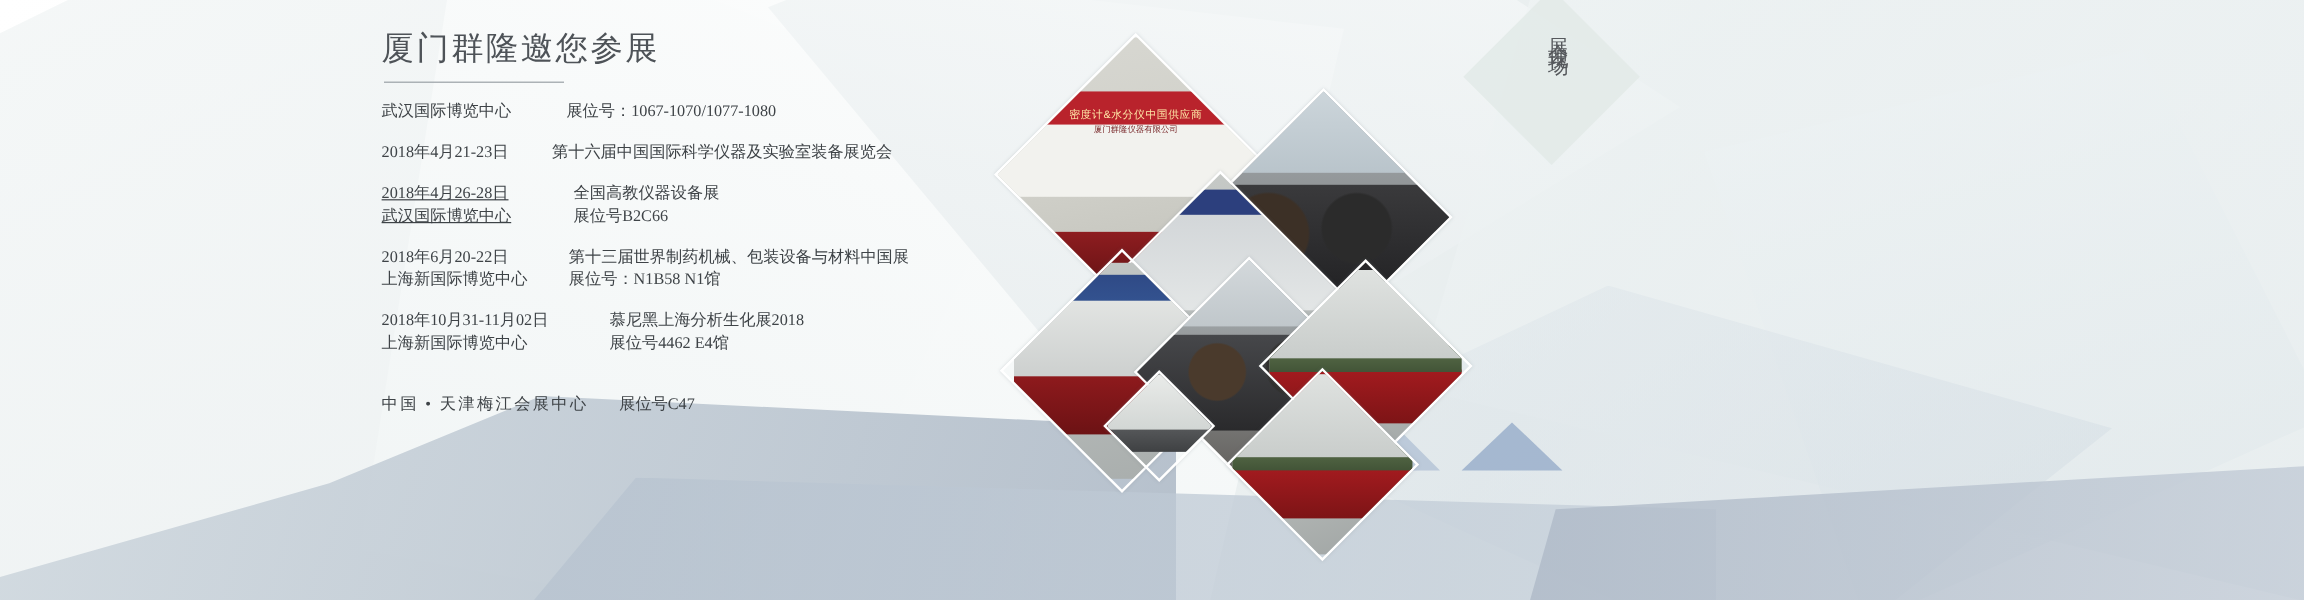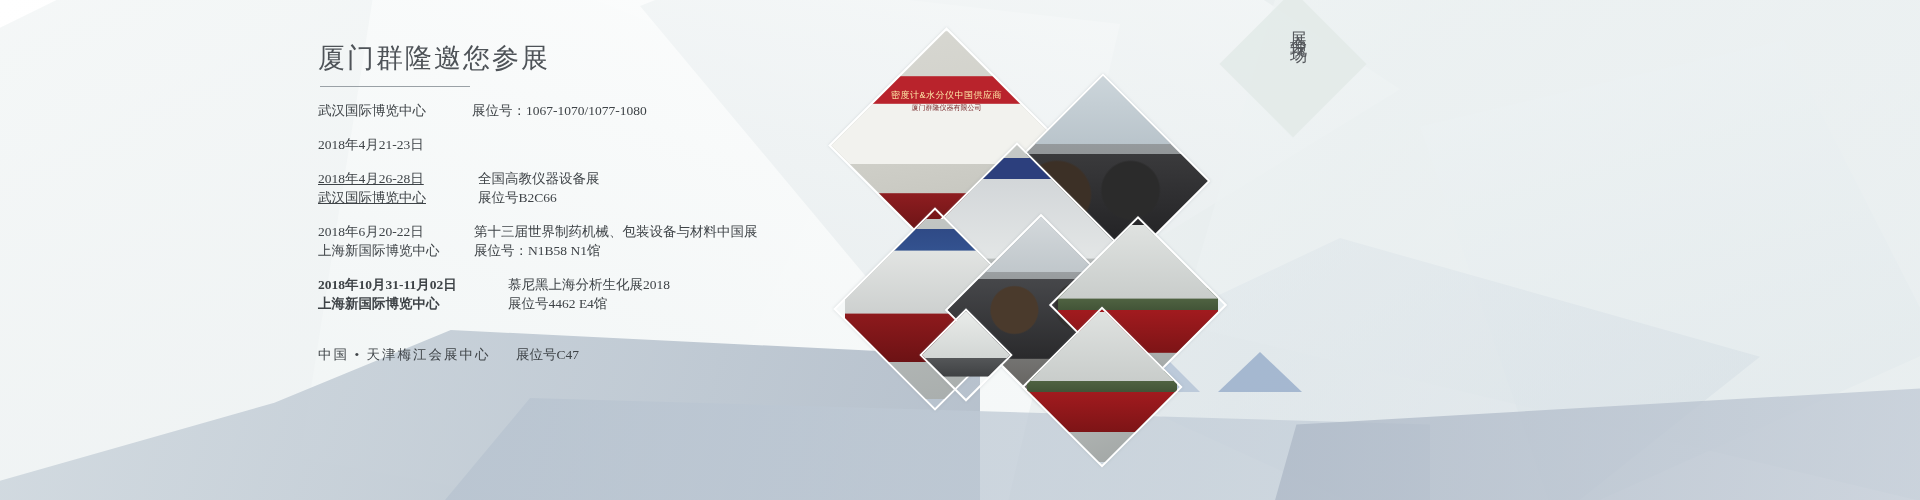--- a/index.html
+++ b/index.html
@@ -47,40 +47,40 @@
         border-left:56px solid transparent;border-right:56px solid transparent;
         border-bottom:52px solid rgba(139,162,196,.85);}
   #tri2{left:1218px;top:352px;width:0;height:0;
         border-left:42px solid transparent;border-right:42px solid transparent;
         border-bottom:40px solid rgba(150,171,201,.8);}
   #tri3{left:1140px;top:362px;width:0;height:0;
         border-left:30px solid transparent;border-right:30px solid transparent;
         border-bottom:30px solid rgba(163,181,206,.6);}
 
   
-  #textcol{position:absolute;left:318px;top:40px;width:560px;}
+  #textcol{position:absolute;left:318px;top:22px;width:560px;}
   #page-title{
     font-size:27px;letter-spacing:2px;color:#4e5358;
     font-family:"Liberation Serif","DejaVu Serif",serif;
     padding-bottom:8px;white-space:nowrap;
   }
   #title-rule{width:150px;height:1px;background:#9aa1a6;margin:2px 0 14px 2px;}
 
   .event{margin-bottom:15px;}
   .event .row{display:flex;align-items:baseline;white-space:nowrap;
               font-size:13.5px;color:#3e4347;line-height:19px;
               font-family:"Liberation Serif","DejaVu Serif",serif;}
   .event .c1{display:inline-block;min-width:0;}
   .event .gap{display:inline-block;}
   .event .c2{display:inline-block;}
   .ev1 .c1{width:118px;} .ev1 .gap{width:36px;}
   .ev2 .c1{width:118px;font-family:Liberation Serif, serif;} .ev2 .gap{width:24px;}
   .ev3 .c1{width:118px;text-decoration:underline;} .ev3 .gap{width:42px;}
   .ev4 .c1{width:136px;} .ev4 .gap{width:20px;}
-  .ev5 .c1{width:168px;font-weight:bold;} .ev5 .gap{width:22px;}
+  .ev5 .c1{width:168px;} .ev5 .gap{width:22px;}
   .ev6 .c1{width:0px;margin-top:17px;}   .ev6 .gap{width:0px;}
   .ev6 .r2 .c1{width:180px;} .ev6 .r2 .gap{width:18px;}
   .ev6 .r1 .c2{letter-spacing:.2px;}
   .ev6 .r2 .c1{letter-spacing:2px;}
 
   
   #collage{position:absolute;left:845px;top:-8px;width:360px;height:510px;}
   .dia{position:absolute;overflow:hidden;transform:rotate(45deg);
        border:2px solid #ffffff;box-shadow:0 0 3px rgba(120,130,140,.25);}
   .dia .inner{position:absolute;left:50%;top:50%;transform:translate(-50%,-50%) rotate(-45deg);}
@@ -168,20 +168,21 @@
           <span class="c1">武汉国际博览中心</span>
           <span class="gap"></span>
           <span class="c2">展位号：1067-1070/1077-1080</span>
         </div>
     </div>
 
     <div class="event ev2">
       <div class="row">
           <span class="c1">2018年4月21-23日</span>
           <span class="gap"></span>
+          <span class="c2">第十六届中国国际科学仪器及实验室装备展览会</span>
         </div>
     </div>
 
     <div class="event ev3">
       <div class="row">
           <span class="c1">2018年4月26-28日</span>
           <span class="gap"></span>
           <span class="c2">全国高教仪器设备展</span>
         </div>
       <div class="row">

